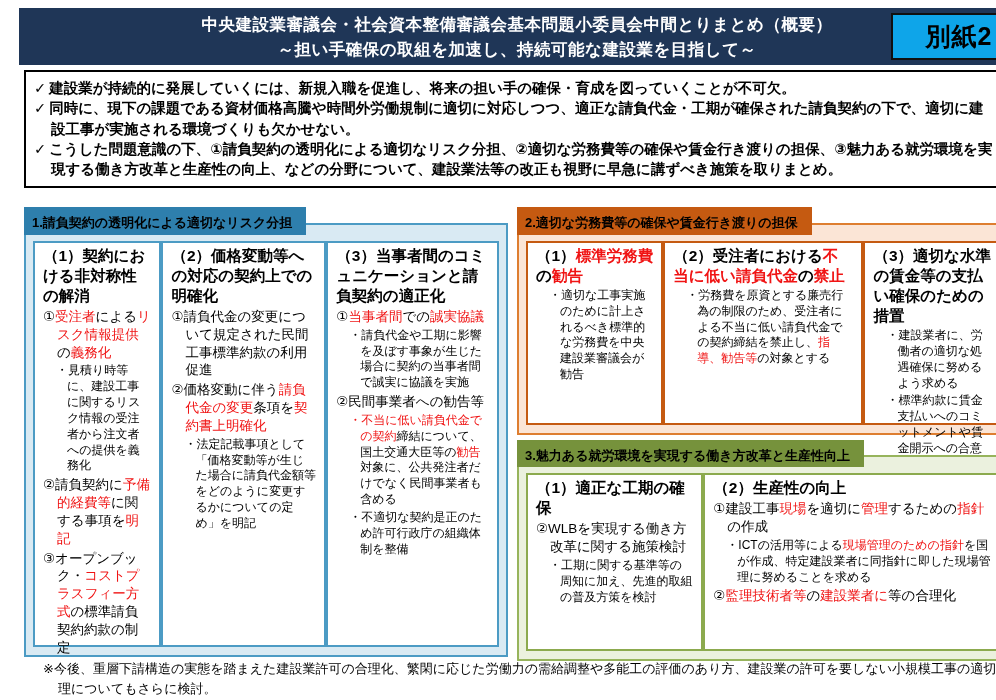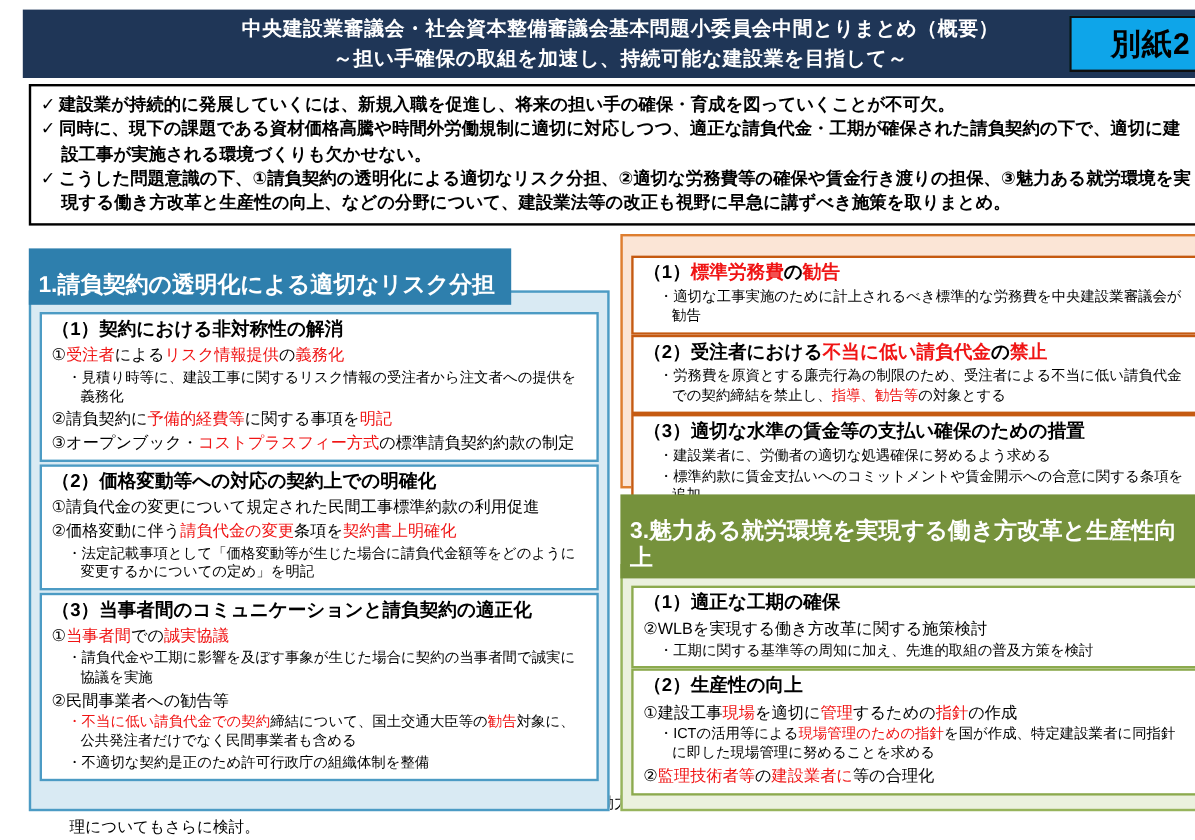--- a/index.html
+++ b/index.html
@@ -44,27 +44,27 @@
   
   .columns {
     position: absolute; left: 5px; top: 207px; width: 986px;
     display: flex; gap: 9px; align-items: flex-start;
   }
   .col-left  { width: 484px; }
   .col-right { width: 493px; display: flex; flex-direction: column; gap: 5px; }
 
   .sec-header {
     display: inline-block; position: relative; z-index: 2;
-    color: #ffffff; font-weight: bold; font-size: 19px;
-    padding: 20px 14px 4px 8px; line-height: 1.2;
+    color: #000000; font-weight: bold; font-size: 13px;
+    padding: 8px 14px 4px 8px; line-height: 1.2;
   }
   .sec-body {
     margin-top: -12px; position: relative; z-index: 1;
-    border: 2px solid; padding: 16px 7px 23px;
-    display: flex; flex-direction: column; justify-content: space-between;
+    border: 2px solid; padding: 16px 7px 8px;
+    display: flex; justify-content: space-between;
   }
   .theme-blue   .sec-header { background: var(--blue, #2E7FAD); }
   .theme-orange .sec-header { background: var(--orange, #C55A11); }
   .theme-green  .sec-header { background: var(--green, #76923C); }
   .theme-blue   .sec-body { background: #D9EAF3; border-color: #4C9BC4; height: 434px; }
   .theme-orange .sec-body { background: #FBE5D6; border-color: #DE7E30; height: 212px; }
   .theme-green  .sec-body { background: #EBF1DE; border-color: #97B45C; height: 206px; }
 
   .card { background: #fff; border: 2px solid; padding: 3px 8px 5px; }
   .theme-blue   .card { border-color: #4C9BC4; }
@@ -127,20 +127,21 @@
               <div class="line line-bullet"><span>・請負代金や工期に影響を及ぼす事象が生じた場合に契約の当事者間で誠実に協議を実施</span></div>
               <div class="line line-num"><span>②民間事業者への勧告等</span></div>
               <div class="line line-bullet"><span class="red">・不当に低い請負代金での契約</span><span>締結について、国土交通大臣等の</span><span class="red">勧告</span><span>対象に、公共発注者だけでなく民間事業者も含める</span></div>
               <div class="line line-bullet"><span>・不適切な契約是正のため許可行政庁の組織体制を整備</span></div>
             </div>
           </div>
       </section>
     </div>
     <div class="col-right">
       <section class="sec theme-orange">
+        <div class="sec-header">2.適切な労務費等の確保や賃金行き渡りの担保</div>
         <div class="sec-body">
             <div class="card">
               <div class="card-heading"><span>（1）</span><span class="red">標準労務費</span><span>の</span><span class="red">勧告</span></div>
               <div class="line line-bullet"><span>・適切な工事実施のために計上されるべき標準的な労務費を中央建設業審議会が勧告</span></div>
             </div>
             <div class="card">
               <div class="card-heading"><span>（2）受注者における</span><span class="red">不当に低い請負代金</span><span>の</span><span class="red">禁止</span></div>
               <div class="line line-bullet"><span>・労務費を原資とする廉売行為の制限のため、受注者による不当に低い請負代金での契約締結を禁止し、</span><span class="red">指導、勧告等</span><span>の対象とする</span></div>
             </div>
             <div class="card">

